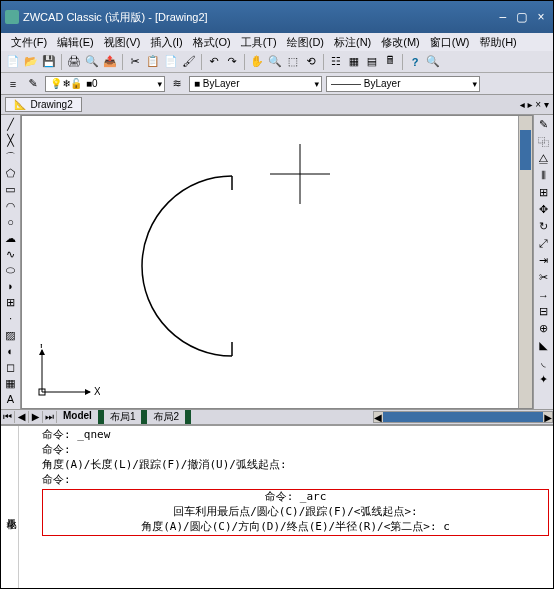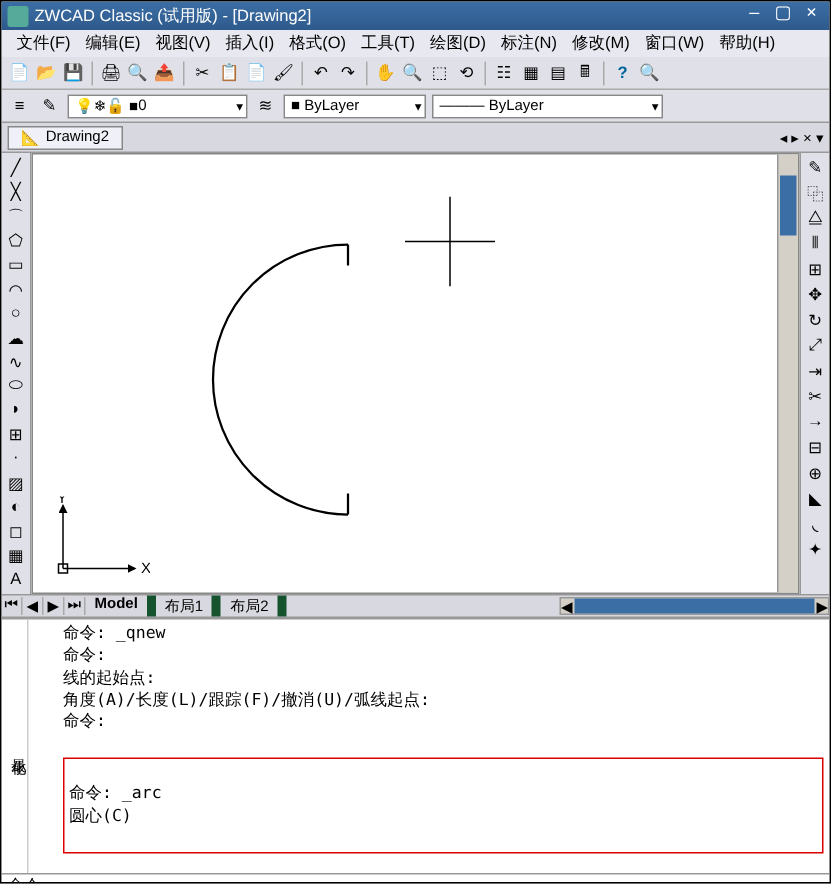--- a/index.html
+++ b/index.html
@@ -1,21 +1,21 @@
 <!DOCTYPE html>
 <html><head>
 <meta charset="utf-8">
 <style>
 * { box-sizing: border-box; margin: 0; padding: 0; }
 body { font-family: "Microsoft YaHei", SimSun, Arial, sans-serif; font-size: 11px; background: #d4d0c8; width: 554px; height: 589px; overflow: hidden; border: 1px solid #000; }
-.titlebar { background: linear-gradient(#3b6ea5, #2e5a8c); color: #fff; height: 19px; display: flex; padding: 0 4px; justify-content: space-between; }
+.titlebar { background: linear-gradient(#3b6ea5, #2e5a8c); color: #fff; height: 32px; display: flex; align-items: center; padding: 0 4px; justify-content: space-between; }
 .titlebar .left { display: flex; align-items: center; gap: 4px; }
 .titlebar .icon { width: 14px; height: 14px; background: #5a9; border-radius: 2px; }
 .titlebar .winbtns span { display: inline-block; width: 16px; text-align: center; color: #fff; font-size: 12px; cursor: default; }
-.menubar { background: #e8e8f0; height: 18px; display: flex; padding: 0 6px; gap: 2px; font-size: 11px; }
+.menubar { background: #e8e8f0; height: 18px; display: flex; align-items: center; padding: 0 6px; gap: 2px; font-size: 11px; }
 .menubar span { padding: 1px 4px; }
 .toolbar { background: #e0e0e8; height: 22px; display: flex; align-items: center; padding: 0 4px; gap: 2px; border-bottom: 1px solid #aaa; }
 .tbtn { width: 16px; height: 16px; display: inline-flex; align-items: center; justify-content: center; font-size: 11px; }
 .sep { width: 1px; height: 16px; background: #aaa; margin: 0 2px; }
 .propbar { background: #e0e0e8; height: 22px; display: flex; align-items: center; padding: 0 4px; gap: 4px; border-bottom: 1px solid #999; }
 .dropdown { background: #fff; border: 1px solid #888; height: 16px; font-size: 10px; display: flex; align-items: center; padding: 0 4px; position: relative; }
 .dropdown::after { content: "▾"; position: absolute; right: 2px; font-size: 9px; }
 .doctabs { background: #d8d8e0; height: 20px; display: flex; align-items: center; padding: 0 4px; border-bottom: 1px solid #999; }
 .doctab { background: #f0f0f8; border: 1px solid #888; padding: 1px 8px; font-size: 10px; display: flex; align-items: center; gap: 4px; }
 .workarea { display: flex; height: 294px; }
@@ -23,21 +23,21 @@
 .ltbtn { width: 14px; height: 14px; font-size: 11px; text-align: center; }
 .canvas { flex: 1; background: #fff; position: relative; border: 1px solid #888; }
 .righttools { width: 20px; background: #e0e0e8; display: flex; flex-direction: column; align-items: center; gap: 3px; padding: 3px 0; border-left: 1px solid #999; }
 .modeltabs { background: #d8d8e0; height: 16px; display: flex; align-items: center; font-size: 10px; border-top: 1px solid #999; border-bottom: 1px solid #999; }
 .mtab { padding: 0 6px; border-right: 6px solid #14532d; }
 .nav { display: flex; }
 .nav span { width: 14px; text-align: center; border-right: 1px solid #aaa; }
 .cmdarea { background: #fff; border-top: 1px solid #999; height: 170px; display: flex; font-size: 11px; font-family: SimSun, monospace; overflow: hidden; gap: 19px; }
 .cmdlabel { width: 18px; writing-mode: vertical-rl; text-align: center; font-size: 10px; border-right: 1px solid #ccc; padding: 2px 0; }
 .cmdtext { flex: 1; padding: 2px 4px; line-height: 1.35; position: relative; }
-.redbox { border: 1.5px solid #d00; padding: 16px 3px; margin-top: 16px; }
+.redbox { border: 1.5px solid #d00; padding: 0 3px; margin-top: 2px; text-align: center; }
 .cmdinput { height: 14px; background: #fff; border-top: 1px solid #999; font-size: 11px; padding: 0 4px; font-family: SimSun, monospace; }
 svg.cross { position: absolute; top: 28px; left: 248px; }
 svg.arc { position: absolute; top: 50px; left: 110px; }
 svg.axes { position: absolute; bottom: 4px; left: 8px; }
 </style>
 </head>
 <body>
 
 <div class="titlebar">
   <div class="left">
@@ -94,21 +94,21 @@
   <span class="sep"></span>
   <span class="tbtn" style="color:#069;font-weight:bold">?</span>
   <span class="tbtn">🔍</span>
 </div>
 
 <div class="propbar">
   <span class="tbtn">≡</span>
   <span class="tbtn">✎</span>
   <div class="dropdown" style="width:120px">💡❄🔓 ■<span>0</span></div>
   <span class="tbtn">≋</span>
-  <div class="dropdown" style="width:95px">
+  <div class="dropdown" style="width:133px">
       <span>■ ByLayer</span>
     </div>
   <div class="dropdown" style="width:154px">
       <span>——— ByLayer</span>
     </div>
 </div>
 
 <div class="doctabs">
   <span class="doctab">📐 <span>Drawing2</span></span>
   <span style="margin-left:auto;font-size:10px">◂ ▸ × ▾</span>
@@ -199,22 +199,22 @@
       <div style="flex:1;background:#3b6ea5;margin:0 1px"></div>
       <span>▶</span>
     </div>
 </div>
 
 <div class="cmdarea">
   <div class="cmdlabel">最小化</div>
   <div class="cmdtext" id="cmdtext">
       <div>命令: _qnew</div>
       <div>命令:</div>
-      <div>线的起始点:</div>
       <div>角度(A)/长度(L)/跟踪(F)/撤消(U)/弧线起点:</div>
       <div>命令:</div>
       <div class="redbox">
         <div>命令: _arc</div>
-        <div>圆心(C)</div>
+        <div>回车利用最后点/圆心(C)/跟踪(F)/&lt;弧线起点&gt;:</div>
+        <div>角度(A)/圆心(C)/方向(D)/终点(E)/半径(R)/&lt;第二点&gt;: c</div>
       </div>
     </div>
 </div>
 <div class="cmdinput"><span>命令:</span></div>
 
 </body></html>

